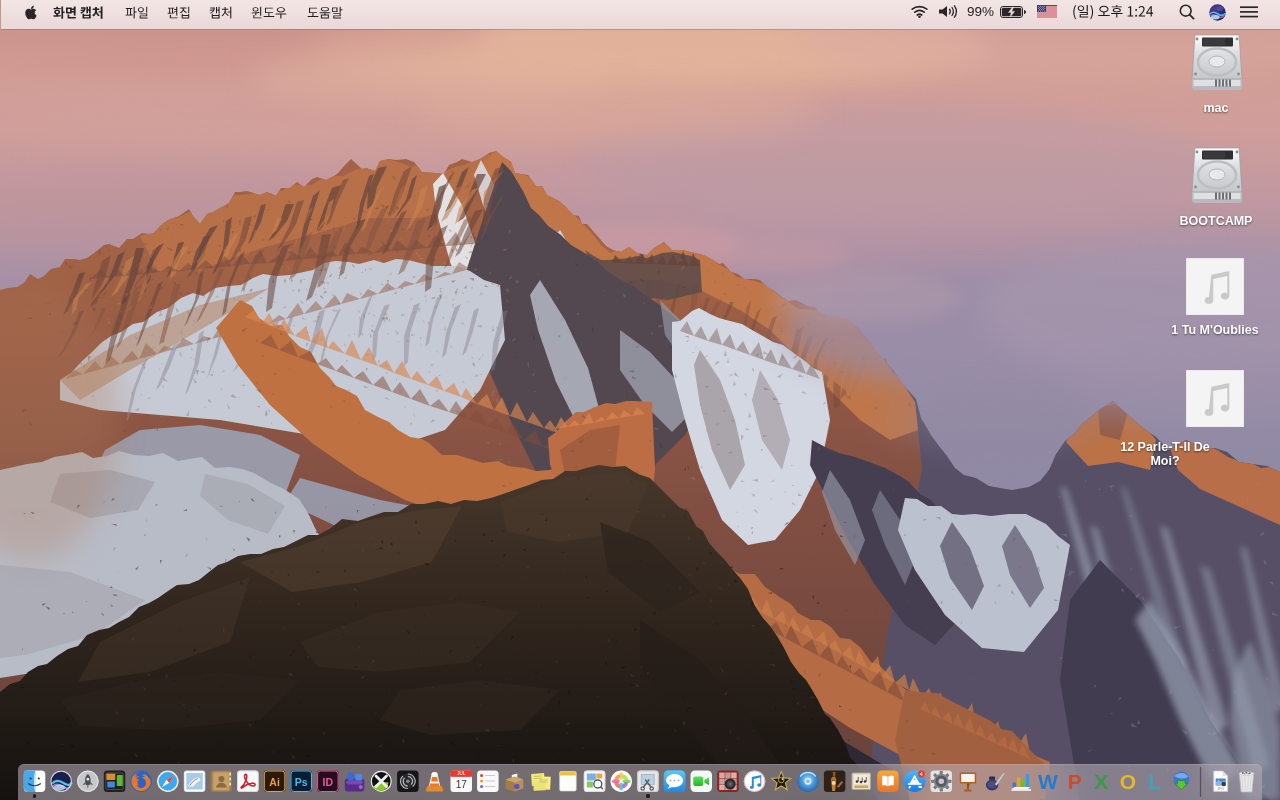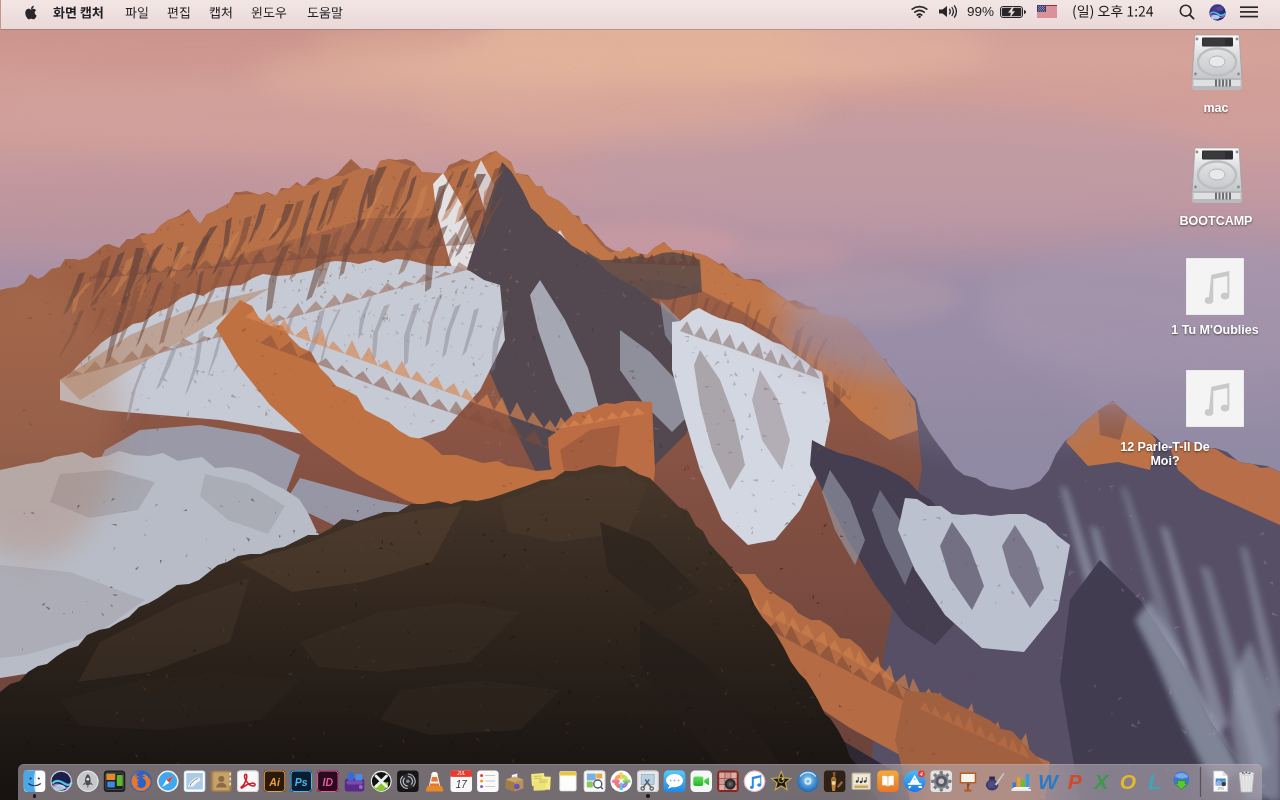--- a/index.html
+++ b/index.html
@@ -1,18 +1,18 @@
 <!DOCTYPE html>
 <html><head><meta charset="utf-8"><style>
 html,body{margin:0;padding:0;width:1280px;height:800px;overflow:hidden;font-family:"Liberation Sans",sans-serif;}
 #stage{position:relative;width:1280px;height:800px;background:#8886a3;}
 #wp{position:absolute;left:0;top:0;width:1280px;height:800px;filter:saturate(0.88) brightness(1.0);}
 #menubar{position:absolute;left:1px;top:0;width:1280px;height:29px;background:linear-gradient(#f2e6e4,#e9d9d8);box-shadow:0 0.5px 0 rgba(90,70,75,0.55);}
 .lbl{position:absolute;text-align:center;font-size:12.5px;font-weight:bold;color:#fff;text-shadow:0 1px 2px rgba(0,0,0,0.55);line-height:14px;}
-#dock{position:absolute;left:18px;top:764px;width:1244px;height:36px;background:rgba(188,178,188,0.56);border-radius:6px 6px 0 0;-webkit-backdrop-filter:blur(18px);backdrop-filter:blur(18px);box-shadow:inset 0 0.5px 0 rgba(255,255,255,0.25);font-style:italic;}
+#dock{position:absolute;left:18px;top:764px;width:1244px;height:36px;background:rgba(188,178,188,0.56);border-radius:6px 6px 0 0;-webkit-backdrop-filter:blur(18px);backdrop-filter:blur(18px);box-shadow:inset 0 0.5px 0 rgba(255,255,255,0.25);}
 .dot{position:absolute;bottom:2.5px;width:3.5px;height:3.5px;border-radius:50%;background:#1a1a1a;}
 </style></head><body>
 <div id="stage">
 <svg id="wp" viewBox="0 0 1280 800" preserveAspectRatio="none">
       <defs>
 <linearGradient id="sky" x1="0" y1="0" x2="0" y2="1">
 <stop offset="0" stop-color="#cb8f8a"></stop>
           <stop offset="0.07" stop-color="#d89c92"></stop>
 <stop offset="0.16" stop-color="#d59d99"></stop>
           <stop offset="0.25" stop-color="#c497a1"></stop>

